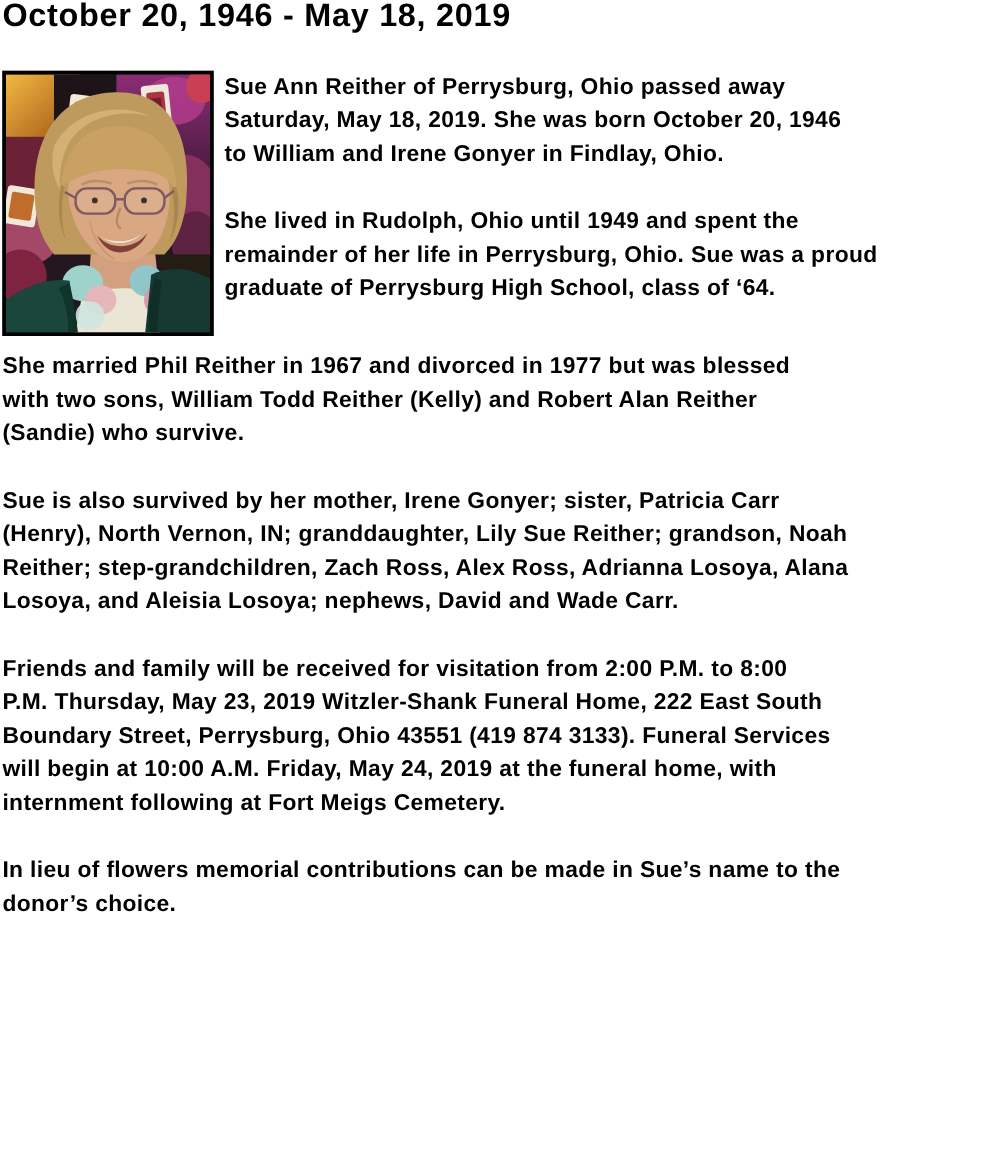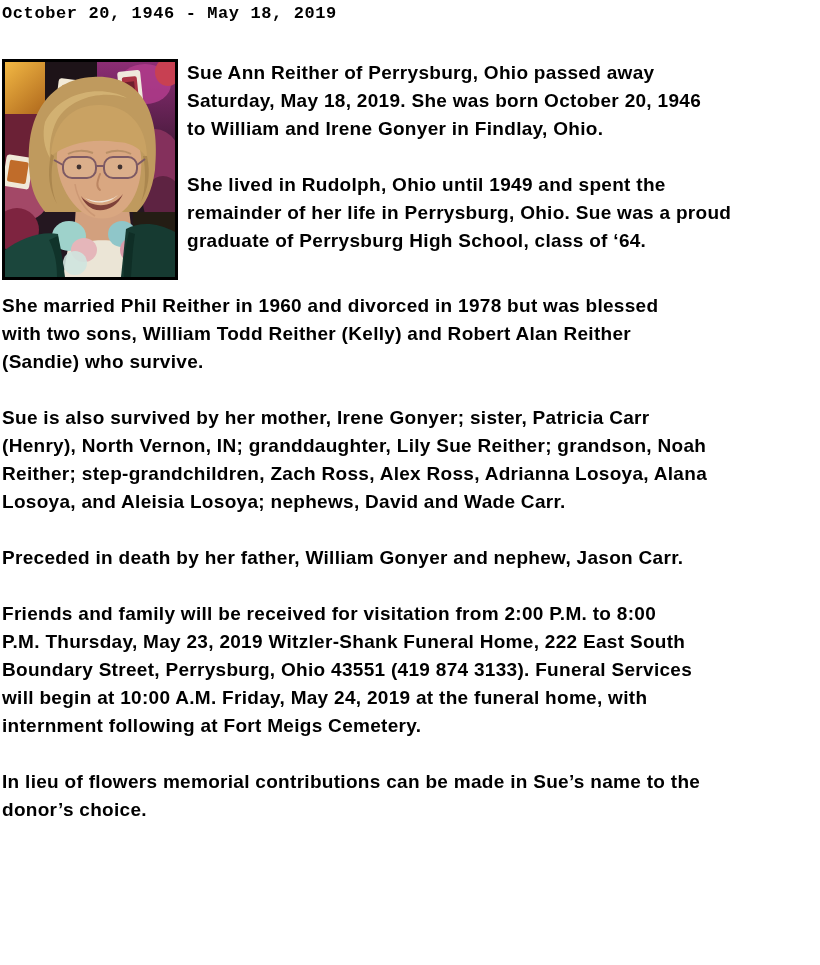--- a/index.html
+++ b/index.html
@@ -17,25 +17,24 @@
     font-weight: bold;
     color: #000000;
   }
   h1.title {
     font-size: 27px;
     line-height: 31px;
     letter-spacing: 0.5px;
     margin: 2px 0 0 0;
   }
   .dates {
-    font-size: 17px;
+    font-size: 27px;
     line-height: 25px;
     letter-spacing: 0.6px;
     margin: 1px 0 4px 0;
-    font-family: Liberation Mono, monospace;
   }
   main { margin-top: 33px; }
   figure.photo {
     float: left;
     width: 170px;
     height: 215px;
     border: 3px solid #000000;
     margin: 0 9px 12px 0;
     padding: 0;
     background: #241720;
@@ -153,28 +152,27 @@
       <path d="M70,122 C72,136 80,148 90,154" stroke="#c08a68" stroke-width="1.5" opacity="0.5" fill="none"></path>
     </svg>
   </figure>
 
   <p class="para first">Sue Ann Reither of Perrysburg, Ohio passed away
 Saturday, May 18, 2019. She was born October 20, 1946
 to William and Irene Gonyer in Findlay, Ohio.</p>
   <p class="para">She lived in Rudolph, Ohio until 1949 and spent the
 remainder of her life in Perrysburg, Ohio. Sue was a proud
 graduate of Perrysburg High School, class of ‘64.</p>
-  <p class="para clear">She married Phil Reither in 1960 and divorced in 1978 but was blessed
+  <p class="para clear">She married Phil Reither in 1967 and divorced in 1977 but was blessed
 with two sons, William Todd Reither (Kelly) and Robert Alan Reither
 (Sandie) who survive.</p>
   <p class="para">Sue is also survived by her mother, Irene Gonyer; sister, Patricia Carr
 (Henry), North Vernon, IN; granddaughter, Lily Sue Reither; grandson, Noah
 Reither; step-grandchildren, Zach Ross, Alex Ross, Adrianna Losoya, Alana
 Losoya, and Aleisia Losoya; nephews, David and Wade Carr.</p>
-  <p class="para">Preceded in death by her father, William Gonyer and nephew, Jason Carr.</p>
   <p class="para">Friends and family will be received for visitation from 2:00 P.M. to 8:00
 P.M. Thursday, May 23, 2019 Witzler-Shank Funeral Home, 222 East South
 Boundary Street, Perrysburg, Ohio 43551 (419 874 3133). Funeral Services
 will begin at 10:00 A.M. Friday, May 24, 2019 at the funeral home, with
 internment following at Fort Meigs Cemetery.</p>
   <p class="para">In lieu of flowers memorial contributions can be made in Sue’s name to the
 donor’s choice.</p>
 </main>
 
 </body></html>

